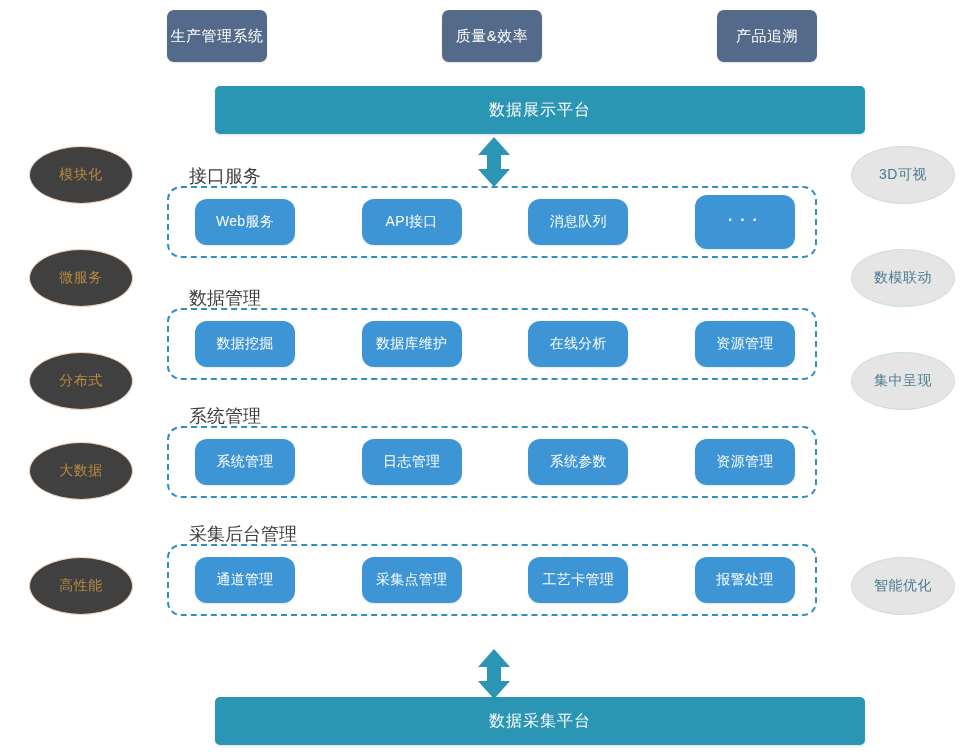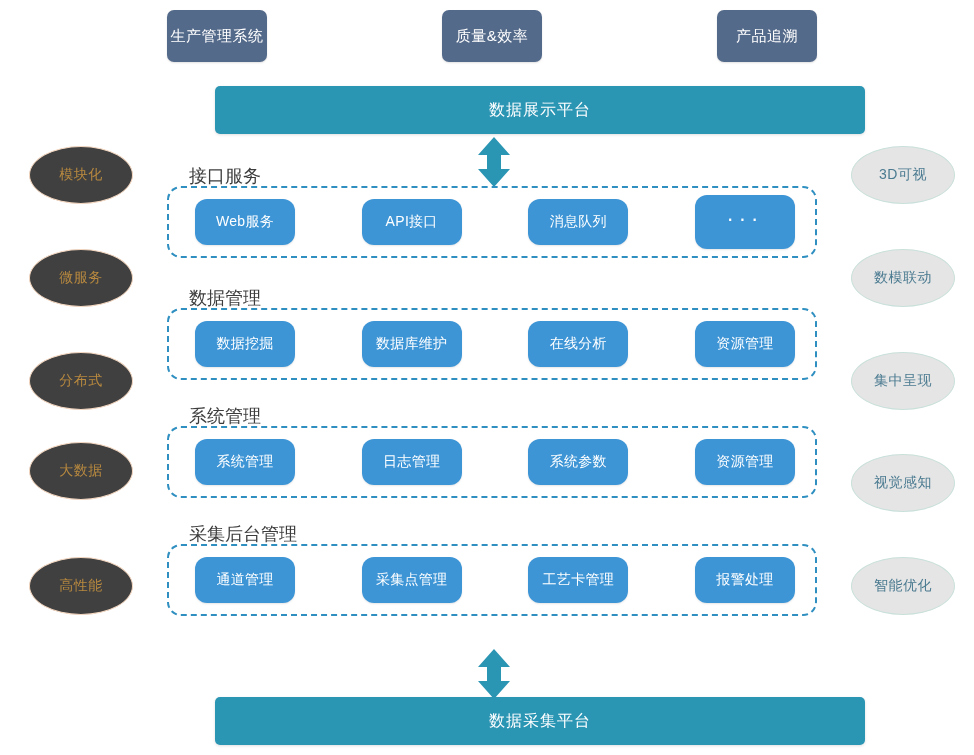--- a/index.html
+++ b/index.html
@@ -297,20 +297,17 @@
 
   <div class="ellipse right" style="top:146px">
     <span>3D可视</span>
   </div>
   <div class="ellipse right" style="top:249px">
     <span>数模联动</span>
   </div>
   <div class="ellipse right" style="top:352px">
     <span>集中呈现</span>
   </div>
-  <div class="ellipse right" style="top:454px">
-    <span>视觉感知</span>
-  </div>
   <div class="ellipse right" style="top:557px">
     <span>智能优化</span>
   </div>
 
 </div>
 
 </body></html>

